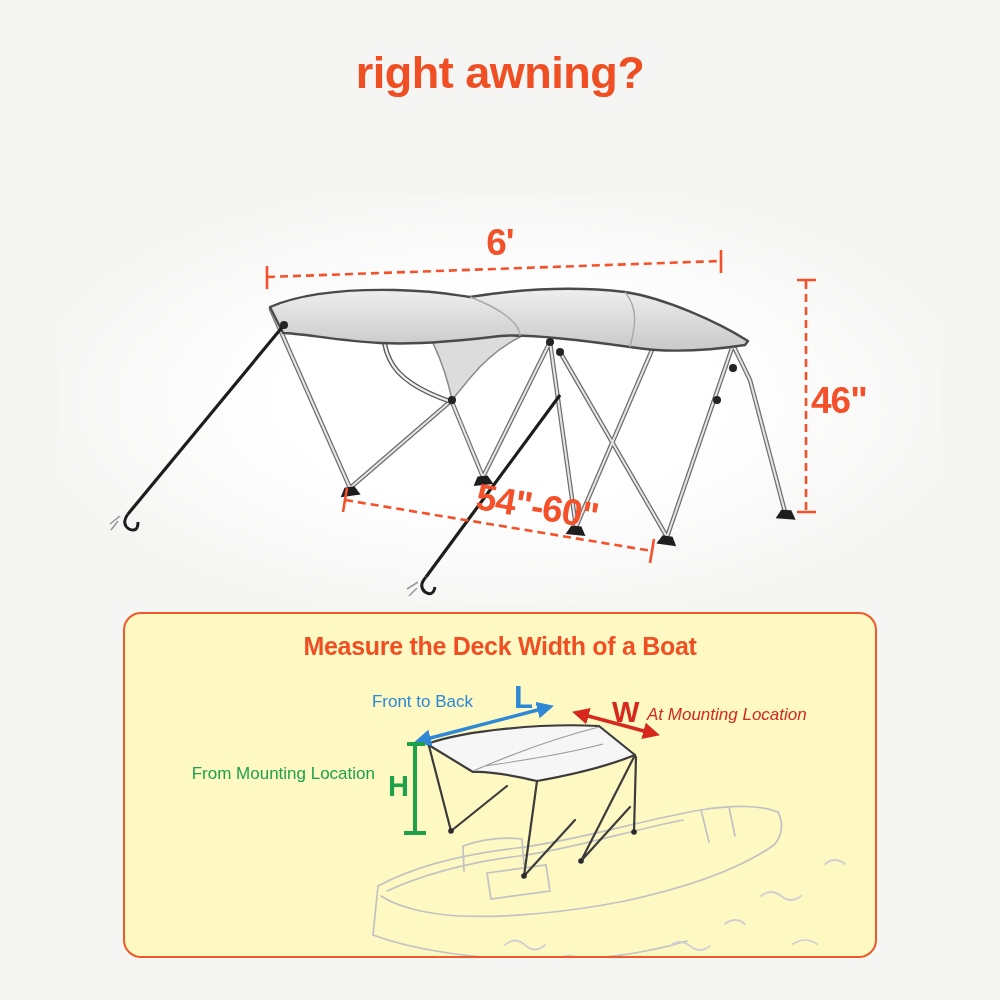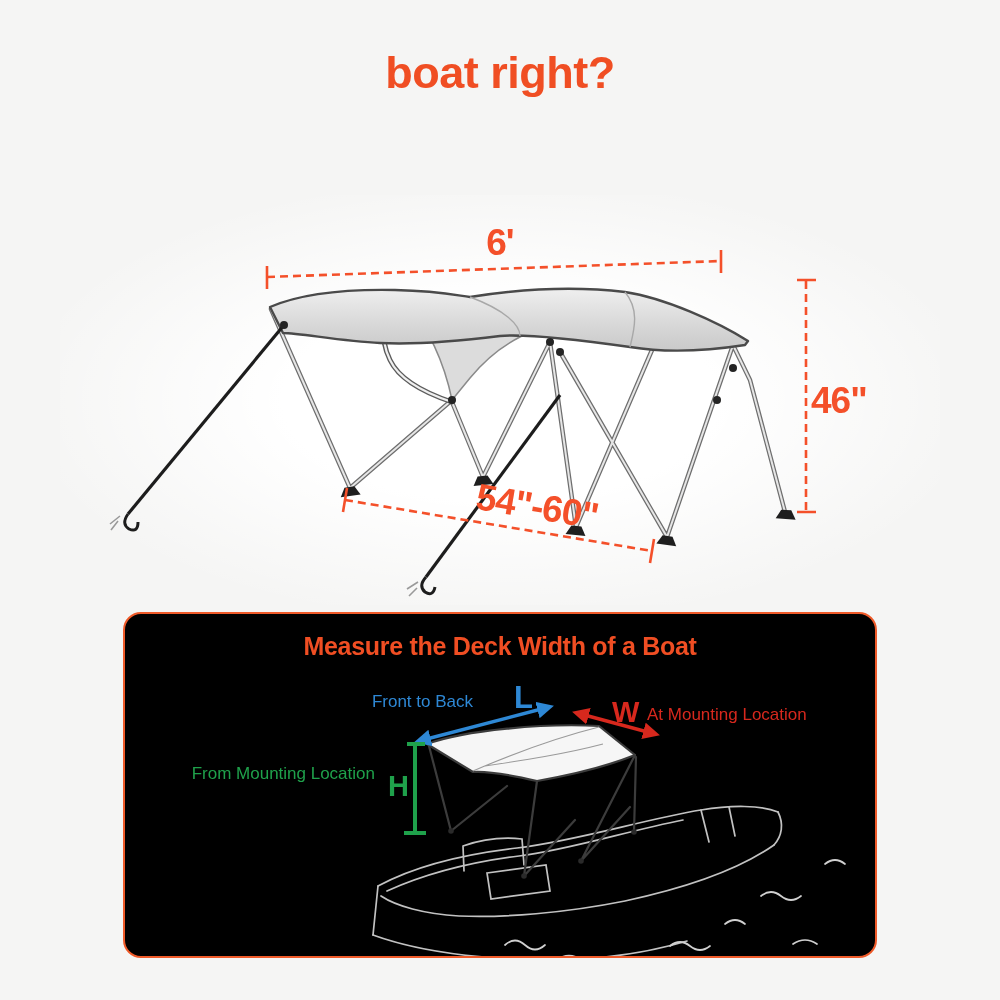--- a/index.html
+++ b/index.html
@@ -16,38 +16,38 @@
     position:absolute;left:60px;top:195px;width:880px;height:410px;
     background:radial-gradient(ellipse at 50% 50%, #ffffff 35%, rgba(255,255,255,0) 78%);
   }
   .main-svg{position:absolute;left:0;top:0;width:1000px;height:1000px;}
   .dim{
     position:absolute;color:#f4502a;font-weight:700;font-size:37px;letter-spacing:-1px;
     white-space:nowrap;
   }
   .panel{
     position:absolute;left:123px;top:612px;width:754px;height:346px;
-    background:#000000;border:2px solid #ef5a29;border-radius:18px;box-sizing:border-box;
+    background:#fef9c3;border:2px solid #ef5a29;border-radius:18px;box-sizing:border-box;
   }
   .panel-title{
     position:absolute;left:0;top:18px;width:100%;text-align:center;
     color:#f04e23;font-weight:700;font-size:25px;letter-spacing:-0.3px;
   }
   .panel-svg{position:absolute;left:0;top:0;width:750px;height:342px;}
   .meas-label{position:absolute;font-size:17px;white-space:nowrap;}
   .meas-letter{position:absolute;font-weight:700;white-space:nowrap;}
   .lbl-blue{color:#2e88d5;margin-left:33px;}
   .lbl-red{color:#d7281d;}
   .lbl-green{color:#1fa14b;text-align:right;line-height:24px;}
 </style>
 </head>
 <body>
 
 <div class="page-title">
-  <div>boat right?</div>
+  <div>right awning?</div>
 </div>
 
 <div class="photo-glow"></div>
 
 <svg class="main-svg" viewBox="0 0 1000 1000">
   <defs>
     <linearGradient id="canvasGrad" x1="0" y1="0" x2="0" y2="1">
       <stop offset="0" stop-color="#efefef"></stop>
       <stop offset="0.55" stop-color="#d9d9d9"></stop>
       <stop offset="1" stop-color="#c9c9c9"></stop>
@@ -168,19 +168,19 @@
       <path d="M290,130 L290,219"></path>
       <path d="M282,130 L300,130"></path>
       <path d="M279,219 L301,219"></path>
     </g>
   </svg>
 
   <div class="meas-label lbl-blue" style="right:402px;top:78px;">Front to Back</div>
   <div class="meas-letter lbl-blue" style="left:356px;top:66px;font-size:31px;">L</div>
 
   <div class="meas-letter lbl-red" style="left:487px;top:82px;font-size:29px;">W</div>
-  <div class="meas-label lbl-red" style="left:522px;top:91px;">At Mounting Location</div>
+  <div class="meas-label lbl-red" style="left:522px;top:91px;font-style:italic;">At Mounting Location</div>
 
   <div class="meas-label lbl-green" style="right:500px;top:148px;">
     <div>From Mounting Location</div>
   </div>
   <div class="meas-letter lbl-green" style="left:263px;top:160px;font-size:29px;">H</div>
 </div>
 
 </body></html>

